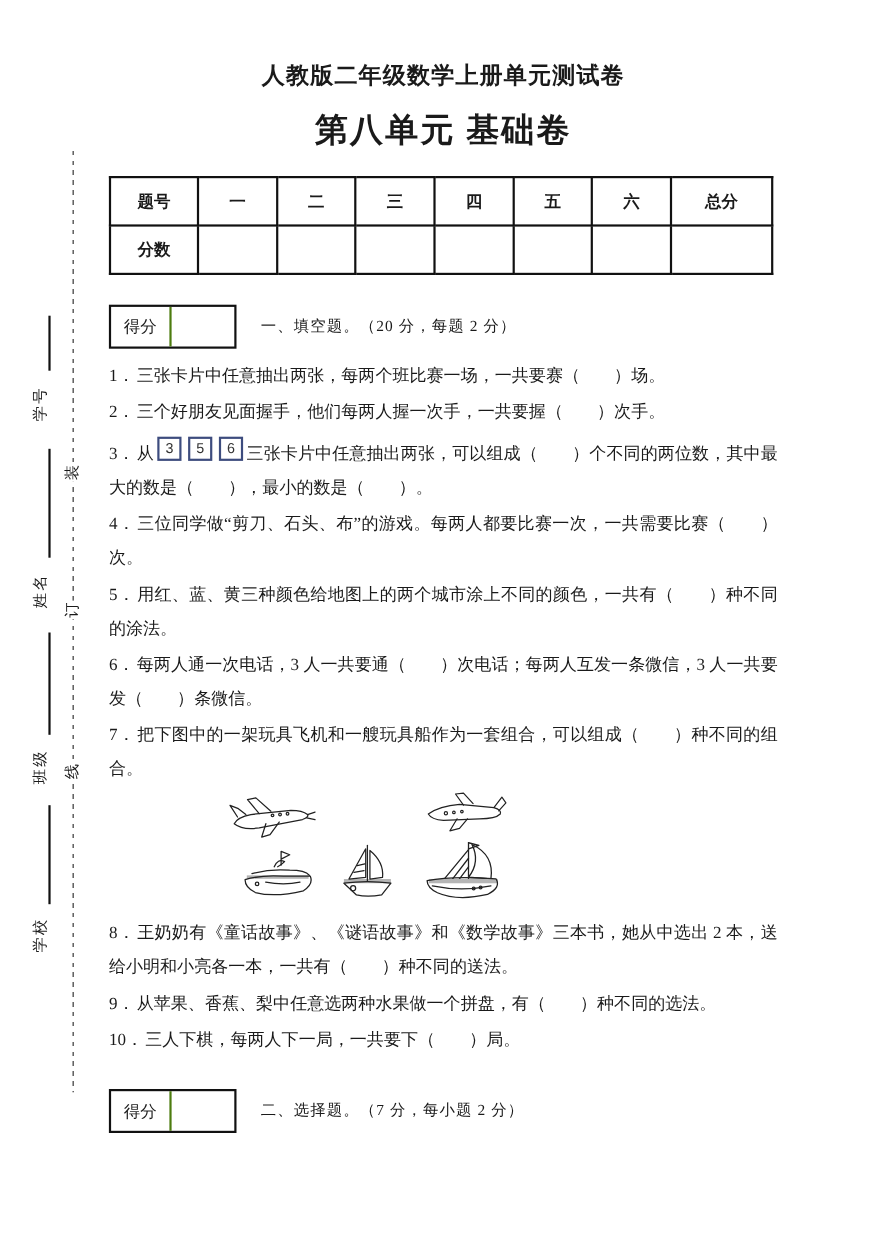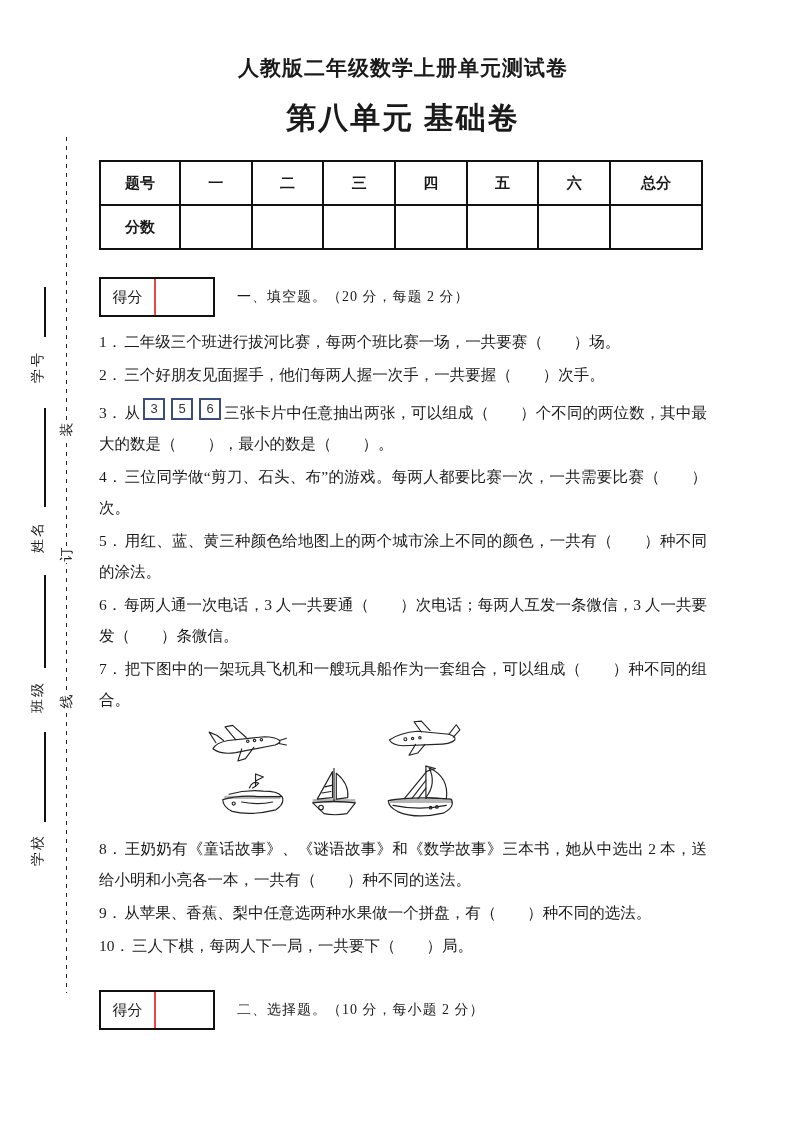--- a/index.html
+++ b/index.html
@@ -18,21 +18,21 @@
   .title{margin:54px 0 0;text-align:center;font-size:21px;font-weight:bold;letter-spacing:1px;}
   .subtitle{margin:16px 0 0;text-align:center;font-size:30px;font-weight:bold;letter-spacing:2px;font-family:Liberation Serif, serif;}
   table.score-table{margin-top:21px;border-collapse:collapse;width:604px;table-layout:fixed;font-weight:bold;}
   table.score-table td{border:2px solid #111;height:42px;text-align:center;font-size:15px;
     padding:0;vertical-align:middle;}
   td.col-first{width:78px;}
   td.col-last{width:90px;text-align:left;padding-left:8px;}
   .score-row{display:flex;align-items:center;margin-top:27px;}
   .score-row.second{margin-top:29px;}
   .score-box{display:flex;border:2px solid #111;width:112px;height:36px;flex:0 0 auto;}
-  .score-box-label{width:53px;border-right:2px solid #ef4444;display:flex;align-items:center;
+  .score-box-label{width:53px;border-right:2px solid #4d7c0f;display:flex;align-items:center;
     justify-content:center;font-size:15px;}
   .score-box-value{flex:1;}
   .section-heading{margin-left:22px;font-size:14px;letter-spacing:1px;}
   .questions{margin-top:9px;font-size:15.5px;line-height:31px;}
   .q{margin:2px 0 0;text-align:justify;}
   .q .qnum{margin-right:2px;}
   .card{display:inline-block;width:18px;height:18px;line-height:17px;text-align:center;
     border:2px solid #3d4c7e;font-size:13px;color:#333;vertical-align:5px;margin:0 3px;
     background:#fff;font-family:"Liberation Sans","DejaVu Sans",sans-serif;}
   .toy-figures{position:relative;height:110px;margin:2px 0 6px;}
@@ -92,21 +92,21 @@
 
     <div class="score-row">
       <div class="score-box">
         <div class="score-box-label">得分</div>
         <div class="score-box-value"></div>
       </div>
       <span class="section-heading">一、填空题。（20 分，每题 2 分）</span>
     </div>
 
     <div class="questions">
-      <p class="q"><span class="qnum">1．</span><span>二年级三个班进行拔河比赛，每两个班比赛一场，一共要赛（　　）场。</span></p>
+      <p class="q"><span class="qnum">1．</span><span>三张卡片中任意抽出两张，每两个班比赛一场，一共要赛（　　）场。</span></p>
       <p class="q"><span class="qnum">2．</span><span>三个好朋友见面握手，他们每两人握一次手，一共要握（　　）次手。</span></p>
       <p class="q" style="margin-top:7px"><span class="qnum">3．</span><span>从</span><span class="card">3</span><span class="card">5</span><span class="card">6</span><span>三张卡片中任意抽出两张，可以组成（　　）个不同的两位数，其中最大的数是（　　），最小的数是（　　）。</span></p>
       <p class="q"><span class="qnum">4．</span><span>三位同学做“剪刀、石头、布”的游戏。每两人都要比赛一次，一共需要比赛（　　）次。</span></p>
       <p class="q"><span class="qnum">5．</span><span>用红、蓝、黄三种颜色给地图上的两个城市涂上不同的颜色，一共有（　　）种不同的涂法。</span></p>
       <p class="q"><span class="qnum">6．</span><span>每两人通一次电话，3 人一共要通（　　）次电话；每两人互发一条微信，3 人一共要发（　　）条微信。</span></p>
       <p class="q"><span class="qnum">7．</span><span>把下图中的一架玩具飞机和一艘玩具船作为一套组合，可以组成（　　）种不同的组合。</span></p>
 
       <div class="toy-figures">
         <span class="toy" style="left:106px;top:0">
           <svg width="84" height="50" viewBox="0 0 110 66">
@@ -181,17 +181,17 @@
       <p class="q"><span class="qnum">8．</span><span>王奶奶有《童话故事》、《谜语故事》和《数学故事》三本书，她从中选出 2 本，送给小明和小亮各一本，一共有（　　）种不同的送法。</span></p>
       <p class="q"><span class="qnum">9．</span><span>从苹果、香蕉、梨中任意选两种水果做一个拼盘，有（　　）种不同的选法。</span></p>
       <p class="q"><span class="qnum">10．</span><span>三人下棋，每两人下一局，一共要下（　　）局。</span></p>
     </div>
 
     <div class="score-row second">
       <div class="score-box">
         <div class="score-box-label">得分</div>
         <div class="score-box-value"></div>
       </div>
-      <span class="section-heading">二、选择题。（10 分，每小题 2 分）</span>
+      <span class="section-heading">二、选择题。（7 分，每小题 2 分）</span>
     </div>
 
   </div>
 </div>
 
 </body></html>

